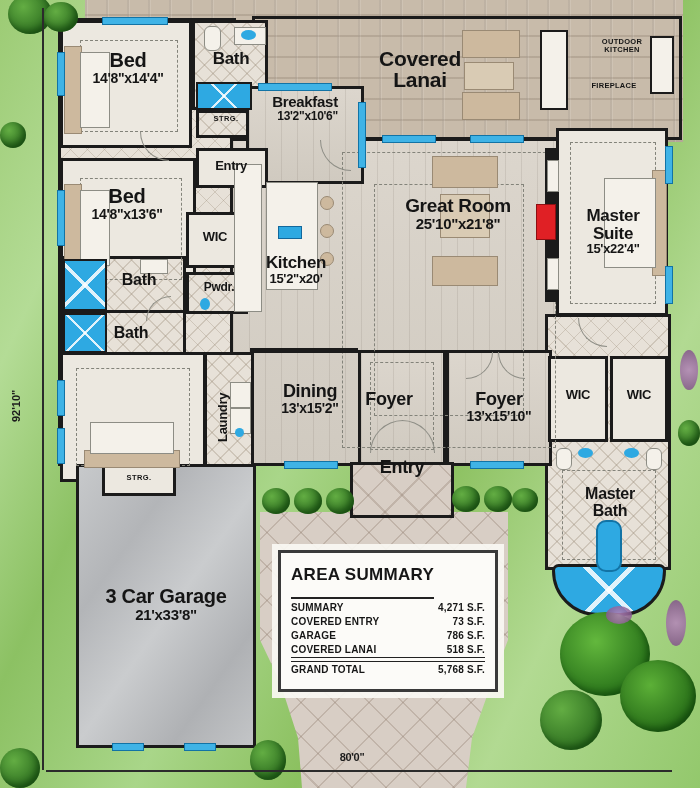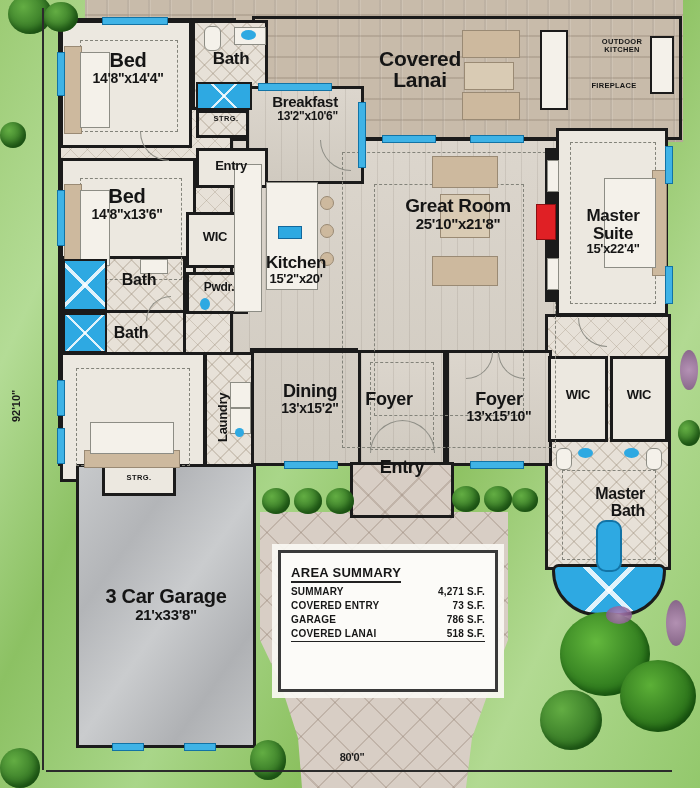--- a/index.html
+++ b/index.html
@@ -44,22 +44,22 @@
     box-shadow:inset -3px -4px 6px rgba(0,40,0,.45);}
   .flw{position:absolute;border-radius:50%;z-index:23;opacity:.85;
     background:radial-gradient(circle,#b585bb,#7e4f86);}
   .wallseg{position:absolute;background:#1b1b1b;z-index:12;}
   .dimline{position:absolute;background:#2b2b2b;z-index:35;}
   .dimtxt{font-weight:bold;font-size:11px;color:#1c1c1c;z-index:36;}
   .infobox{position:absolute;left:278px;top:550px;width:220px;height:142px;z-index:50;
     background:#fcfbf8;border:3px solid #3a3a3a;box-shadow:0 0 0 6px rgba(250,248,243,.92);
     padding:7px 10px 6px 10px;box-sizing:border-box;color:#161616;}
   .infobox .title{font-size:19px;font-weight:bold;letter-spacing:-0.5px;}
-  .infobox .summary{font-size:13px;font-weight:bold;margin-top:5px;display:inline-block;
-    border-bottom:2px solid #222;padding-bottom:1px;letter-spacing:.3px;}
+  .infobox .summary{font-size:17px;font-weight:bold;margin-top:5px;display:inline-block;
+    border-bottom:2px solid #222;padding-bottom:12px;letter-spacing:.3px;}
   .irow{display:flex;justify-content:space-between;font-size:10px;font-weight:bold;
     margin-top:3px;letter-spacing:.2px;}
   .irow.sep{border-bottom:1.5px solid #222;padding-bottom:2px;}
   .irow.total{border-top:1px solid #222;padding-top:2px;}
   .vtext{writing-mode:vertical-rl;transform:rotate(180deg);}
   .arc{position:absolute;border-left:1.5px solid #8d8d85;border-bottom:1.5px solid #8d8d85;
     border-radius:0 0 0 100%;z-index:11;}
 </style>
 </head>
 <body>
@@ -254,21 +254,21 @@
     <div style="font-size:14px;" class="nowrap">13'x15'2"</div>
   </div>
   <div class="rlabel nowrap" style="left:389px;top:390px;font-size:18px;">Foyer</div>
   <div class="rlabel" style="left:499px;top:390px;">
     <div style="font-size:18px;">Foyer</div>
     <div style="font-size:14px;" class="nowrap">13'x15'10"</div>
   </div>
   <div class="rlabel nowrap" style="left:402px;top:458px;font-size:18px;">Entry</div>
   <div class="rlabel nowrap" style="left:578px;top:388px;font-size:13px;">WIC</div>
   <div class="rlabel nowrap" style="left:639px;top:388px;font-size:13px;">WIC</div>
-  <div class="rlabel" style="left:610px;top:486px;width:70px;font-size:16px;text-align:right;">Master Bath</div>
+  <div class="rlabel" style="left:610px;top:486px;width:70px;font-size:16px;">Master Bath</div>
   <div class="abs rlabel" style="left:216px;top:384px;transform:none;z-index:40;">
     <span class="vtext" style="font-size:13px;height:66px;display:inline-block;">Laundry</span>
   </div>
   <div class="rlabel nowrap" style="left:139px;top:474px;font-size:7.5px;letter-spacing:.4px;">STRG.</div>
   <div class="rlabel" style="left:166px;top:586px;">
     <div style="font-size:20px;" class="nowrap">3 Car Garage</div>
     <div style="font-size:15px;" class="nowrap">21'x33'8"</div>
   </div>
 
   <div class="infobox">
@@ -282,15 +282,19 @@
       <span>73 S.F.</span>
     </div>
     <div class="irow">
       <span>GARAGE</span>
       <span>786 S.F.</span>
     </div>
     <div class="irow sep">
       <span>COVERED LANAI</span>
       <span>518 S.F.</span>
     </div>
+    <div class="irow total">
+      <span>GRAND TOTAL</span>
+      <span>5,768 S.F.</span>
+    </div>
   </div>
 
 </div>
 
 </body></html>

